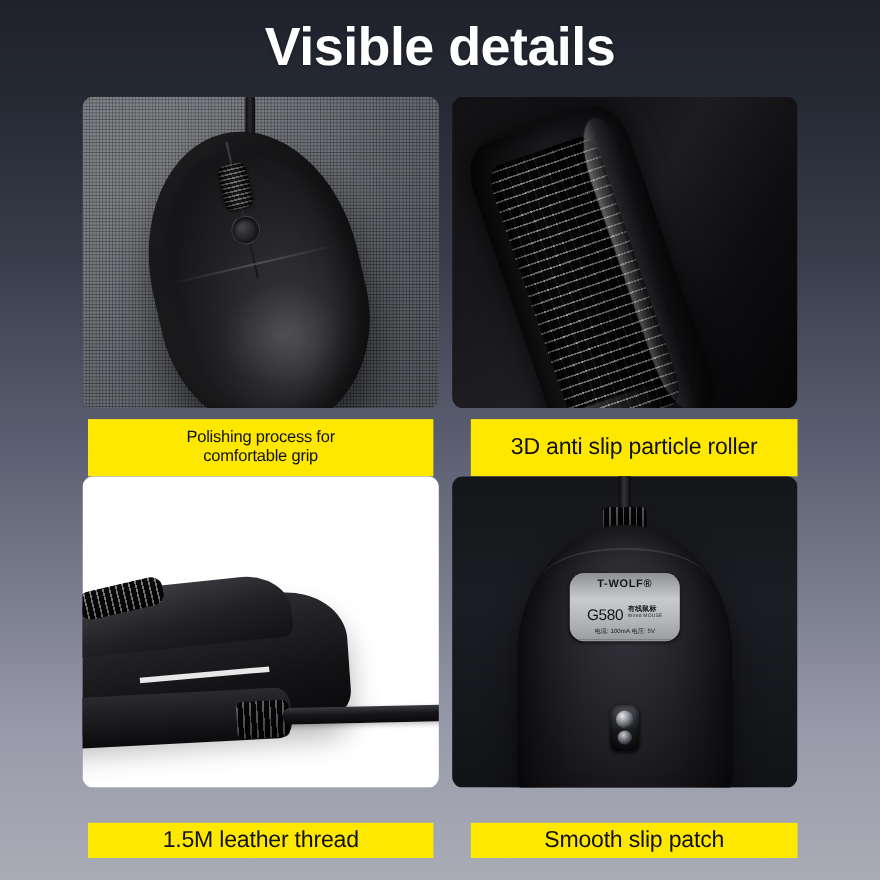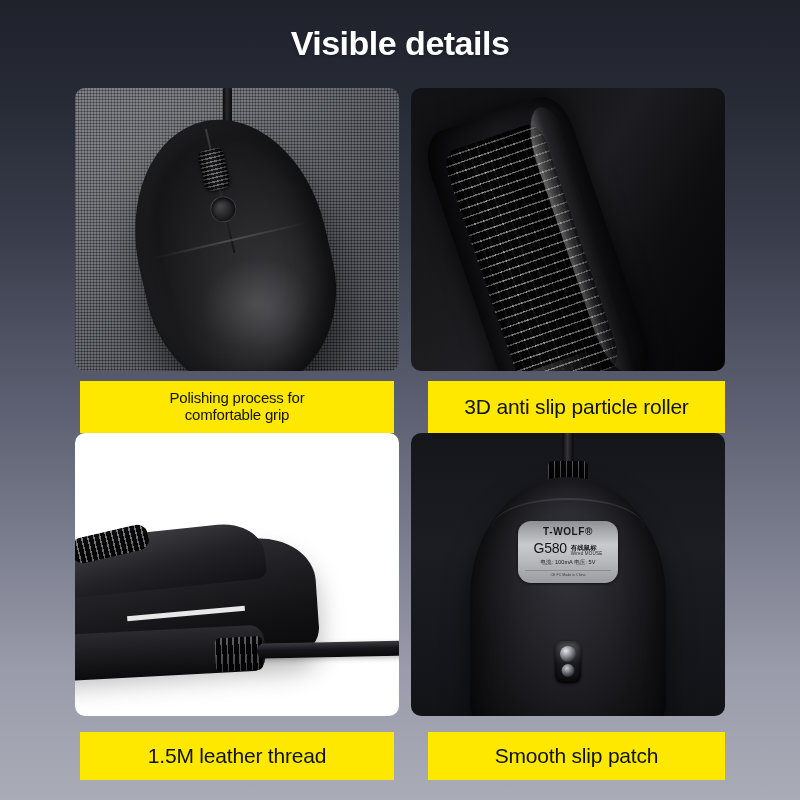--- a/index.html
+++ b/index.html
@@ -11,21 +11,21 @@
       #5a5e70 50%, #7b7e8e 68%, #9a9cab 84%, #a9abb6 100%);
     position:relative;
   }
 
   
   .title-wrap{
     position:absolute; top:0; left:0; width:800px; height:86px;
     display:flex; align-items:center; justify-content:center;
   }
   .title{
-    color:#ffffff; font-size:34px; font-weight:700; letter-spacing:-0.5px;
+    color:#ffffff; font-size:49px; font-weight:700; letter-spacing:-0.5px;
     text-shadow:0 1px 3px rgba(0,0,0,.35);
   }
 
   
   .grid{
     position:absolute; left:75px; top:88px; width:650px; height:692px;
     display:grid;
     grid-template-columns:330px 320px;
     grid-template-rows:345px 347px;
     column-gap:0px; row-gap:0px;
@@ -39,21 +39,21 @@
   .card.bottom .photo{ bottom:64px; }
 
   
   .caption{
     position:absolute; left:5px; right:11px; bottom:0; height:52px;
     background:#ffe800;
     display:flex; align-items:center; justify-content:center;
     text-align:center; padding:0 6px;
   }
   .card.right .caption{ left:23px; right:0;justify-content:center; }
-  .card.bottom .caption{ height:48px; }
+  .card.bottom .caption{ height:32px; }
   .caption span{
     color:#111216; font-size:21px; font-weight:400; line-height:1.12;
     letter-spacing:-0.2px;
   }
   .caption.two-line span{ font-size:15px; }
 
   
   .pad{
     position:absolute; inset:0;
     background:
@@ -236,21 +236,21 @@
     background:linear-gradient(180deg,#8e9094 0%,#c8cacd 38%,#b9bbbe 62%,#9a9c9f 100%);
     border-radius:13px;
     box-shadow:0 1px 3px rgba(0,0,0,.6);
     display:flex; flex-direction:column; align-items:center;
     padding-top:5px; overflow:hidden;
   }
   .lbl-brand{
     font-size:10px; font-weight:700; color:#16171a; letter-spacing:.6px;
   }
   .lbl-row{
-    display:flex; align-items:flex-end; gap:4px; margin-top:3px;
+    display:flex; align-items:flex-start; gap:4px; margin-top:14px;
   }
   .lbl-model{ font-size:14px; font-weight:400; color:#121316; letter-spacing:-.3px; }
   .lbl-cn{ display:flex; flex-direction:column; line-height:1; }
   .lbl-cn-top{ font-size:6.5px; color:#15161a; font-weight:700; }
   .lbl-cn-bot{ font-size:4.5px; color:#2a2b2e; letter-spacing:.2px; }
   .lbl-spec{ font-size:5.5px; color:#16171a; margin-top:3px; letter-spacing:.1px; }
   .lbl-foot{
     font-size:3.6px; color:#3a3b3e; margin-top:4px;
     border-top:1px solid rgba(0,0,0,.18); padding-top:2px; width:86%;
     text-align:center;

